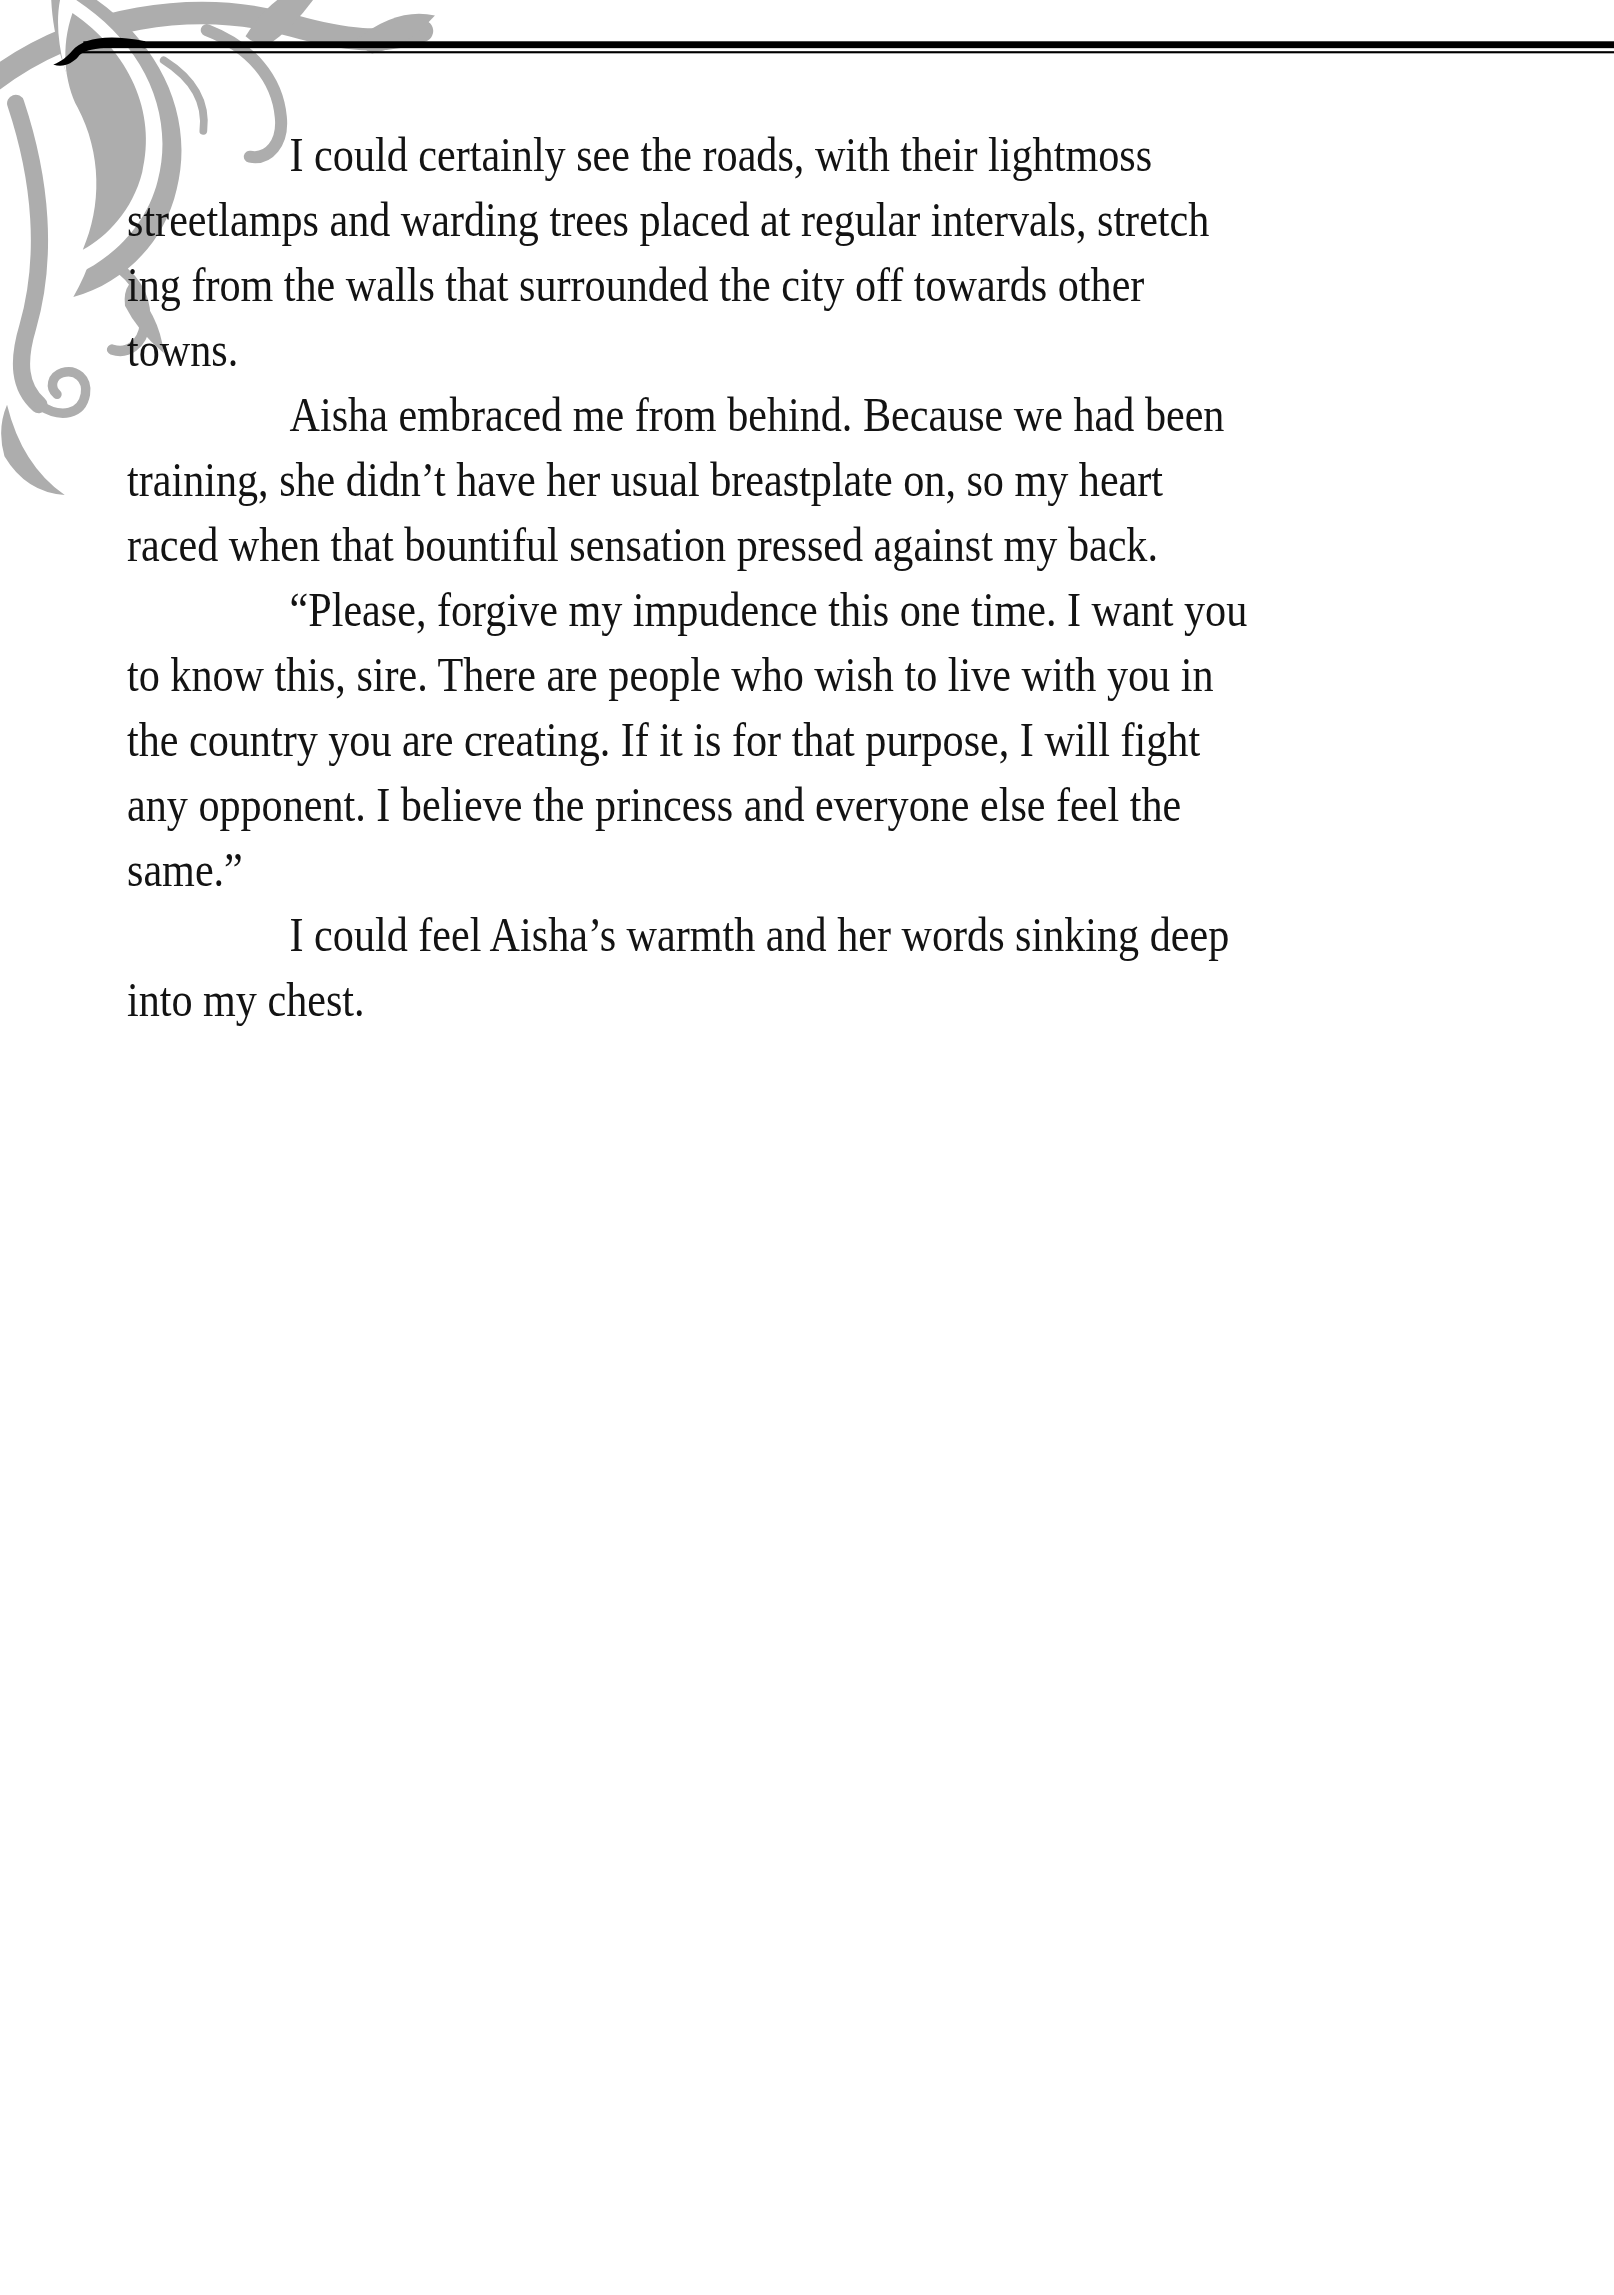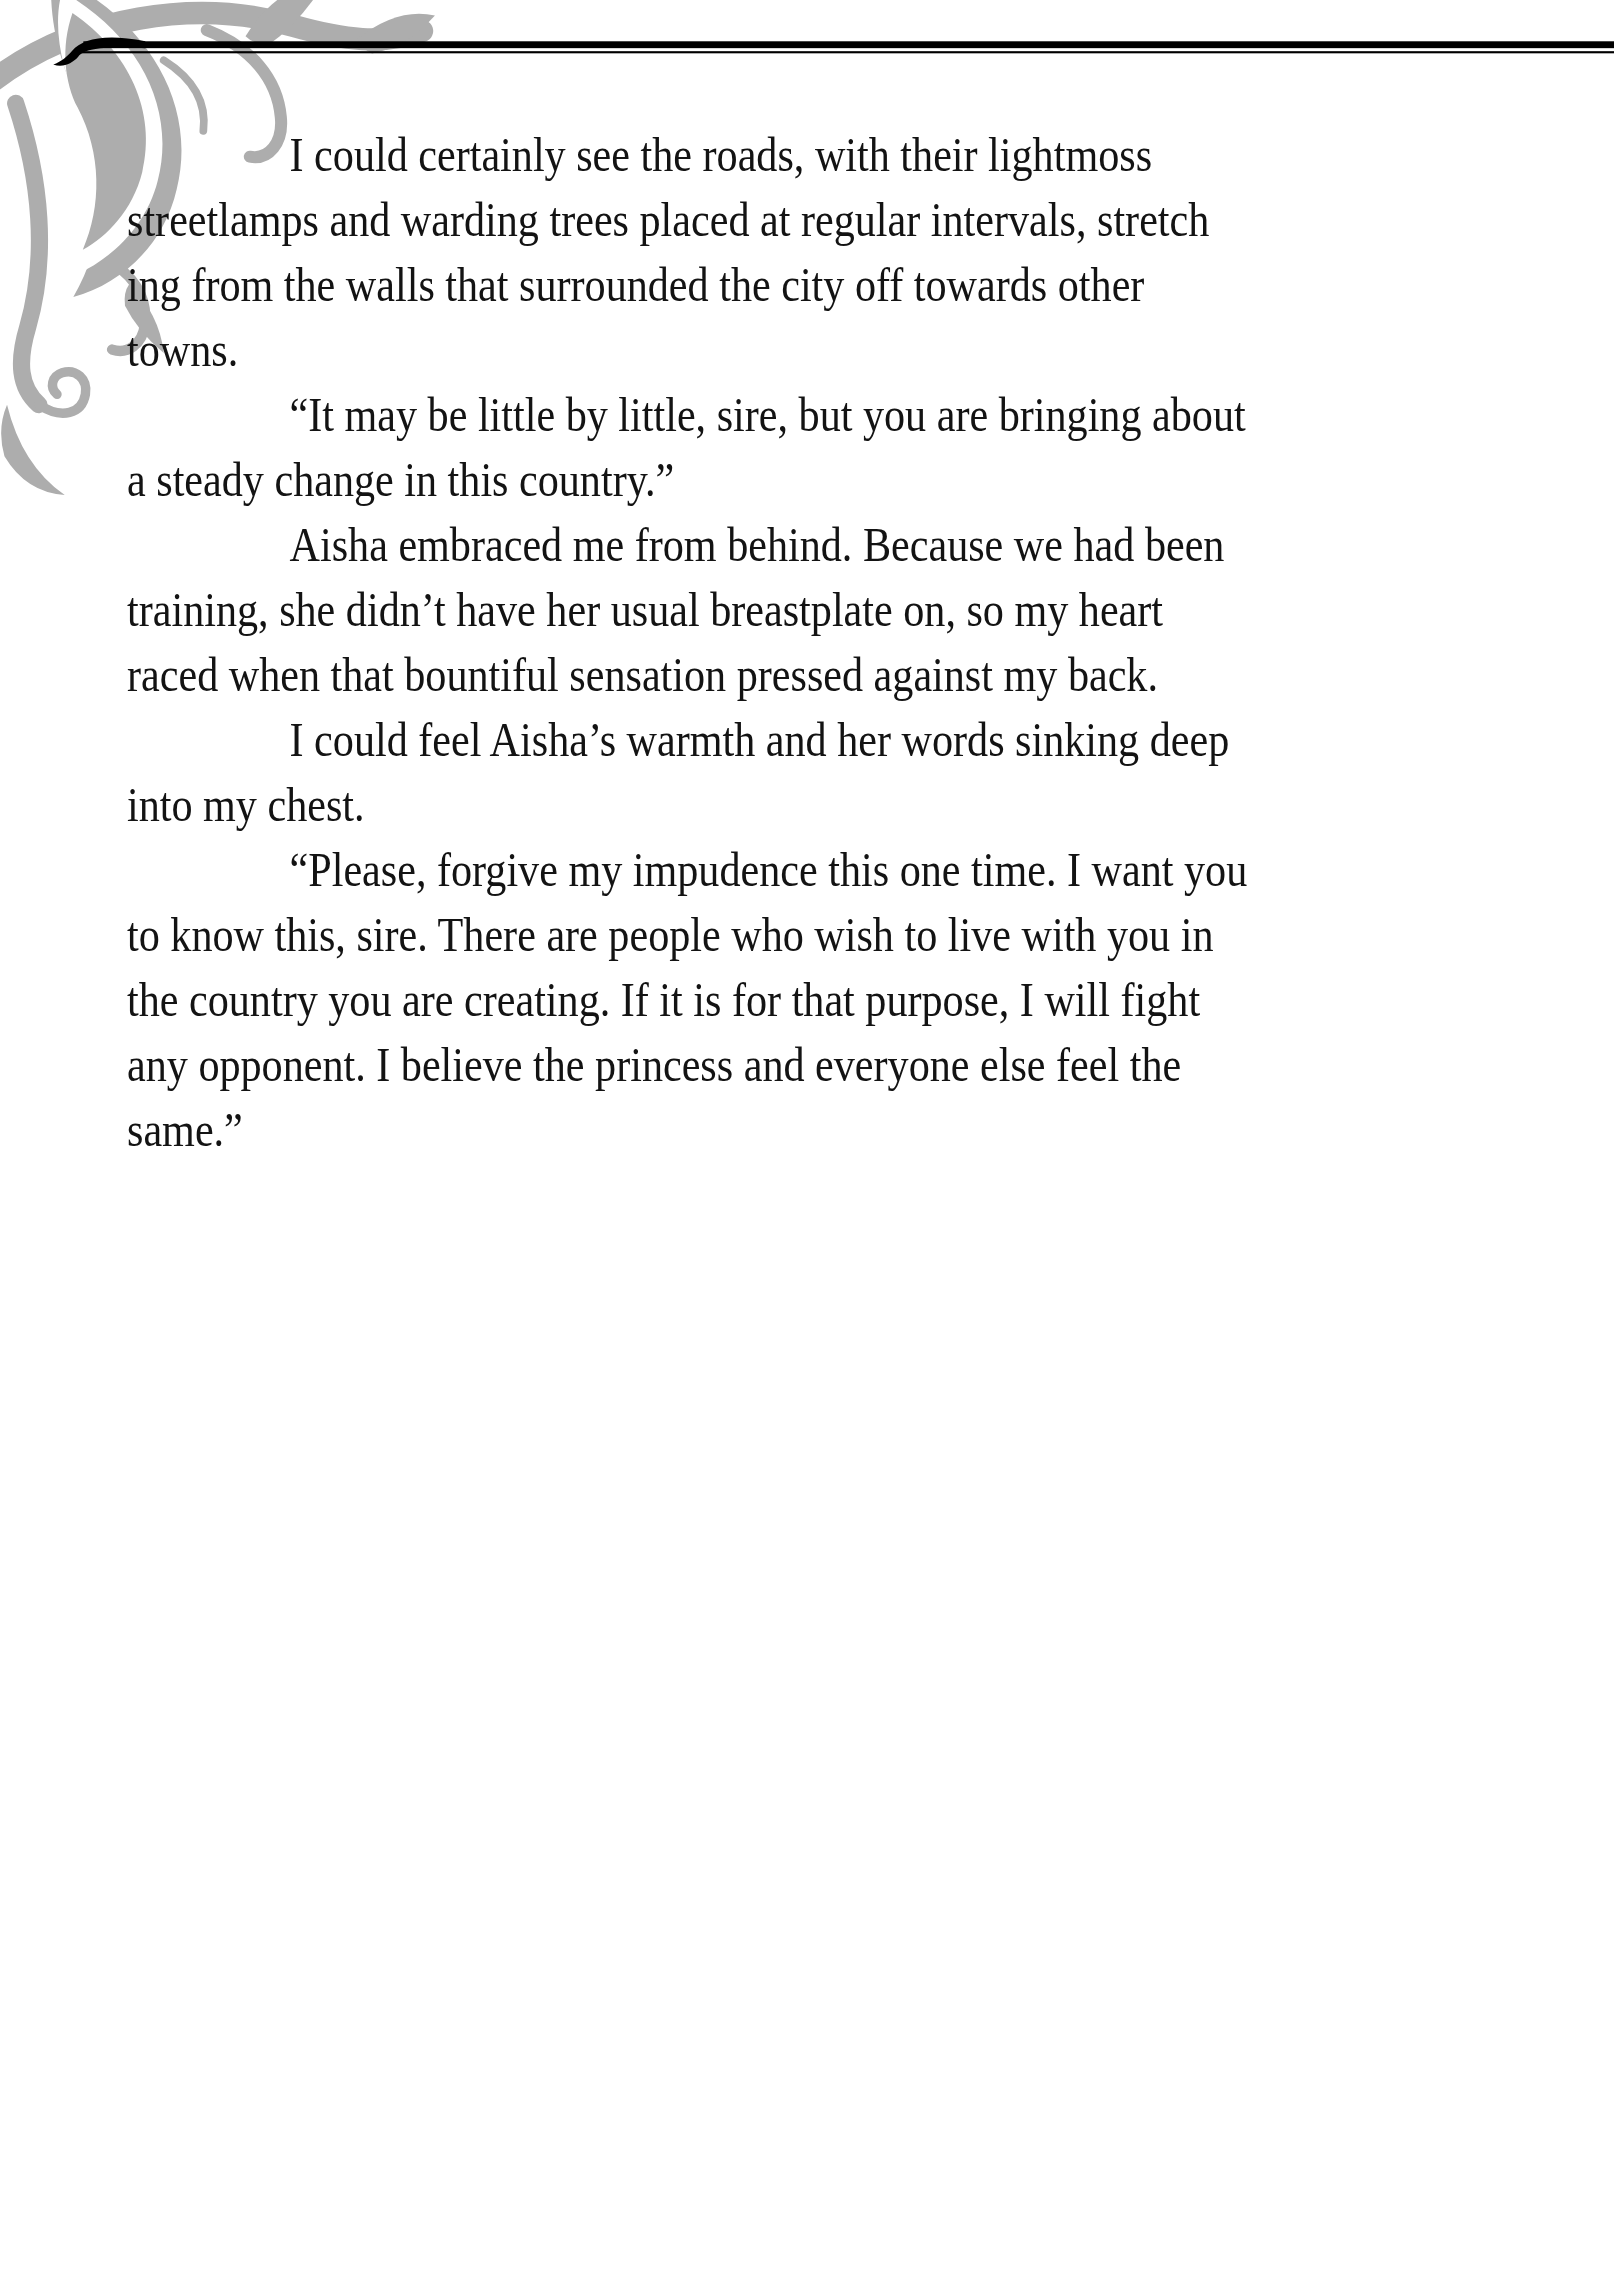--- a/index.html
+++ b/index.html
@@ -69,38 +69,34 @@
   </svg>
 
   <main class="text-block" style="color: rgb(19, 19, 19);">
       <div class="para">
         <div class="line first">I could certainly see the roads, with their lightmoss</div>
         <div class="line">streetlamps and warding trees placed at regular intervals, stretch</div>
         <div class="line">ing from the walls that surrounded the city off towards other</div>
         <div class="line">towns.</div>
       </div>
       <div class="para">
-        <div class="line first">“It may be little by little, sire, but you are bringing about</div>
-        <div class="line">a steady change in this country.”</div>
-      </div>
-      <div class="para">
         <div class="line first">Aisha embraced me from behind. Because we had been</div>
         <div class="line">training, she didn’t have her usual breastplate on, so my heart</div>
         <div class="line">raced when that bountiful sensation pressed against my back.</div>
-      </div>
-      <div class="para">
-        <div class="line first">I could feel Aisha’s warmth and her words sinking deep</div>
-        <div class="line">into my chest.</div>
       </div>
       <div class="para">
         <div class="line first">“Please, forgive my impudence this one time. I want you</div>
         <div class="line">to know this, sire. There are people who wish to live with you in</div>
         <div class="line">the country you are creating. If it is for that purpose, I will fight</div>
         <div class="line">any opponent. I believe the princess and everyone else feel the</div>
         <div class="line">same.”</div>
+      </div>
+      <div class="para">
+        <div class="line first">I could feel Aisha’s warmth and her words sinking deep</div>
+        <div class="line">into my chest.</div>
       </div>
     </main>
 
   <svg class="rule-svg rule-bottom" width="1615" height="109" viewBox="0 0 1876 127" aria-hidden="true">
     <g fill="#000000">
       <rect x="101" y="66.5" width="1775" height="2.5"></rect>
       <rect x="104" y="72" width="1772" height="9"></rect>
       <path d="M 175,81 C 127,90 99,84 86,70 C 80,63 72,57 62,54 C 73,50 85,55 92,63 C 99,72 122,77 175,73 Z"></path>
     </g>
   </svg>

